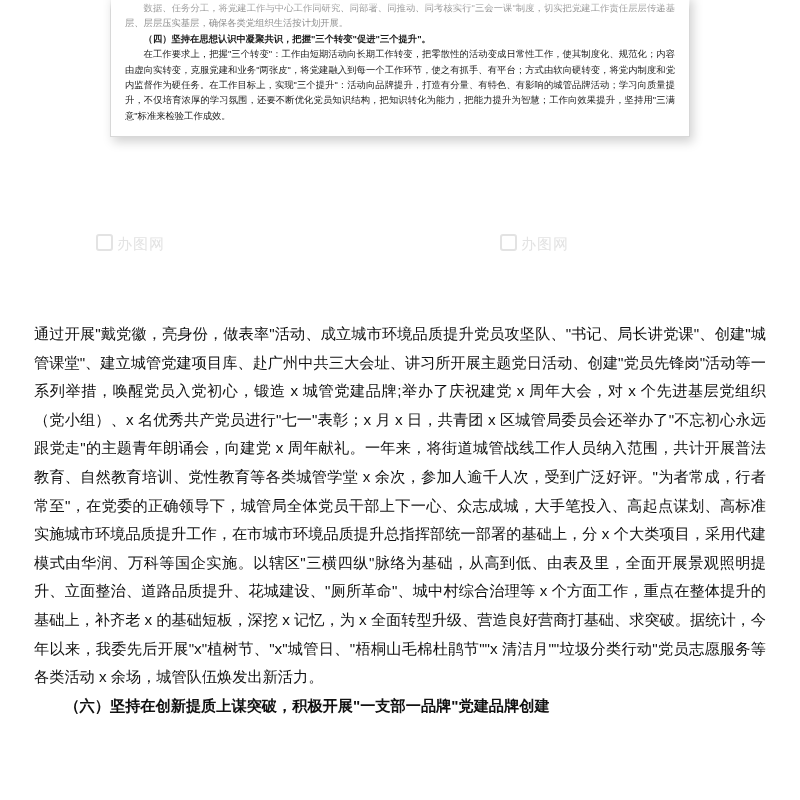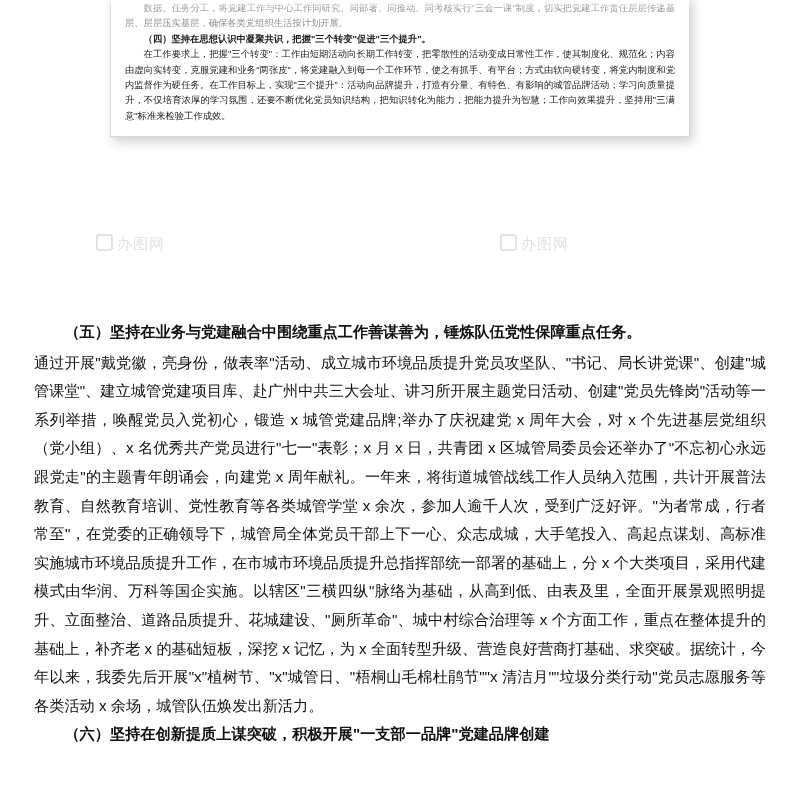--- a/index.html
+++ b/index.html
@@ -112,17 +112,16 @@
 <div class="fade-top"></div>
 
 <div class="watermark wm-1">
   <span class="wm-icon"></span><span>办图网</span>
 </div>
 <div class="watermark wm-2">
   <span class="wm-icon"></span><span>办图网</span>
 </div>
 
 <div class="doc-body">
-  <p class="heading indent2">（五）坚持在业务与党建融合中围绕重点工作善谋善为，锤炼队伍党性保障重点任务。</p>
   <div class="spacer-sm"></div>
   <p>通过开展"戴党徽，亮身份，做表率"活动、成立城市环境品质提升党员攻坚队、"书记、局长讲党课"、创建"城管课堂"、建立城管党建项目库、赴广州中共三大会址、讲习所开展主题党日活动、创建"党员先锋岗"活动等一系列举措，唤醒党员入党初心，锻造 x 城管党建品牌;举办了庆祝建党 x 周年大会，对 x 个先进基层党组织（党小组）、x 名优秀共产党员进行"七一"表彰；x 月 x 日，共青团 x 区城管局委员会还举办了"不忘初心永远跟党走"的主题青年朗诵会，向建党 x 周年献礼。一年来，将街道城管战线工作人员纳入范围，共计开展普法教育、自然教育培训、党性教育等各类城管学堂 x 余次，参加人逾千人次，受到广泛好评。"为者常成，行者常至"，在党委的正确领导下，城管局全体党员干部上下一心、众志成城，大手笔投入、高起点谋划、高标准实施城市环境品质提升工作，在市城市环境品质提升总指挥部统一部署的基础上，分 x 个大类项目，采用代建模式由华润、万科等国企实施。以辖区"三横四纵"脉络为基础，从高到低、由表及里，全面开展景观照明提升、立面整治、道路品质提升、花城建设、"厕所革命"、城中村综合治理等 x 个方面工作，重点在整体提升的基础上，补齐老 x 的基础短板，深挖 x 记忆，为 x 全面转型升级、营造良好营商打基础、求突破。据统计，今年以来，我委先后开展"x"植树节、"x"城管日、"梧桐山毛棉杜鹃节""x 清洁月""垃圾分类行动"党员志愿服务等各类活动 x 余场，城管队伍焕发出新活力。</p>
   <p class="heading indent2">（六）坚持在创新提质上谋突破，积极开展"一支部一品牌"党建品牌创建</p>
 </div>
 
 </body></html>

